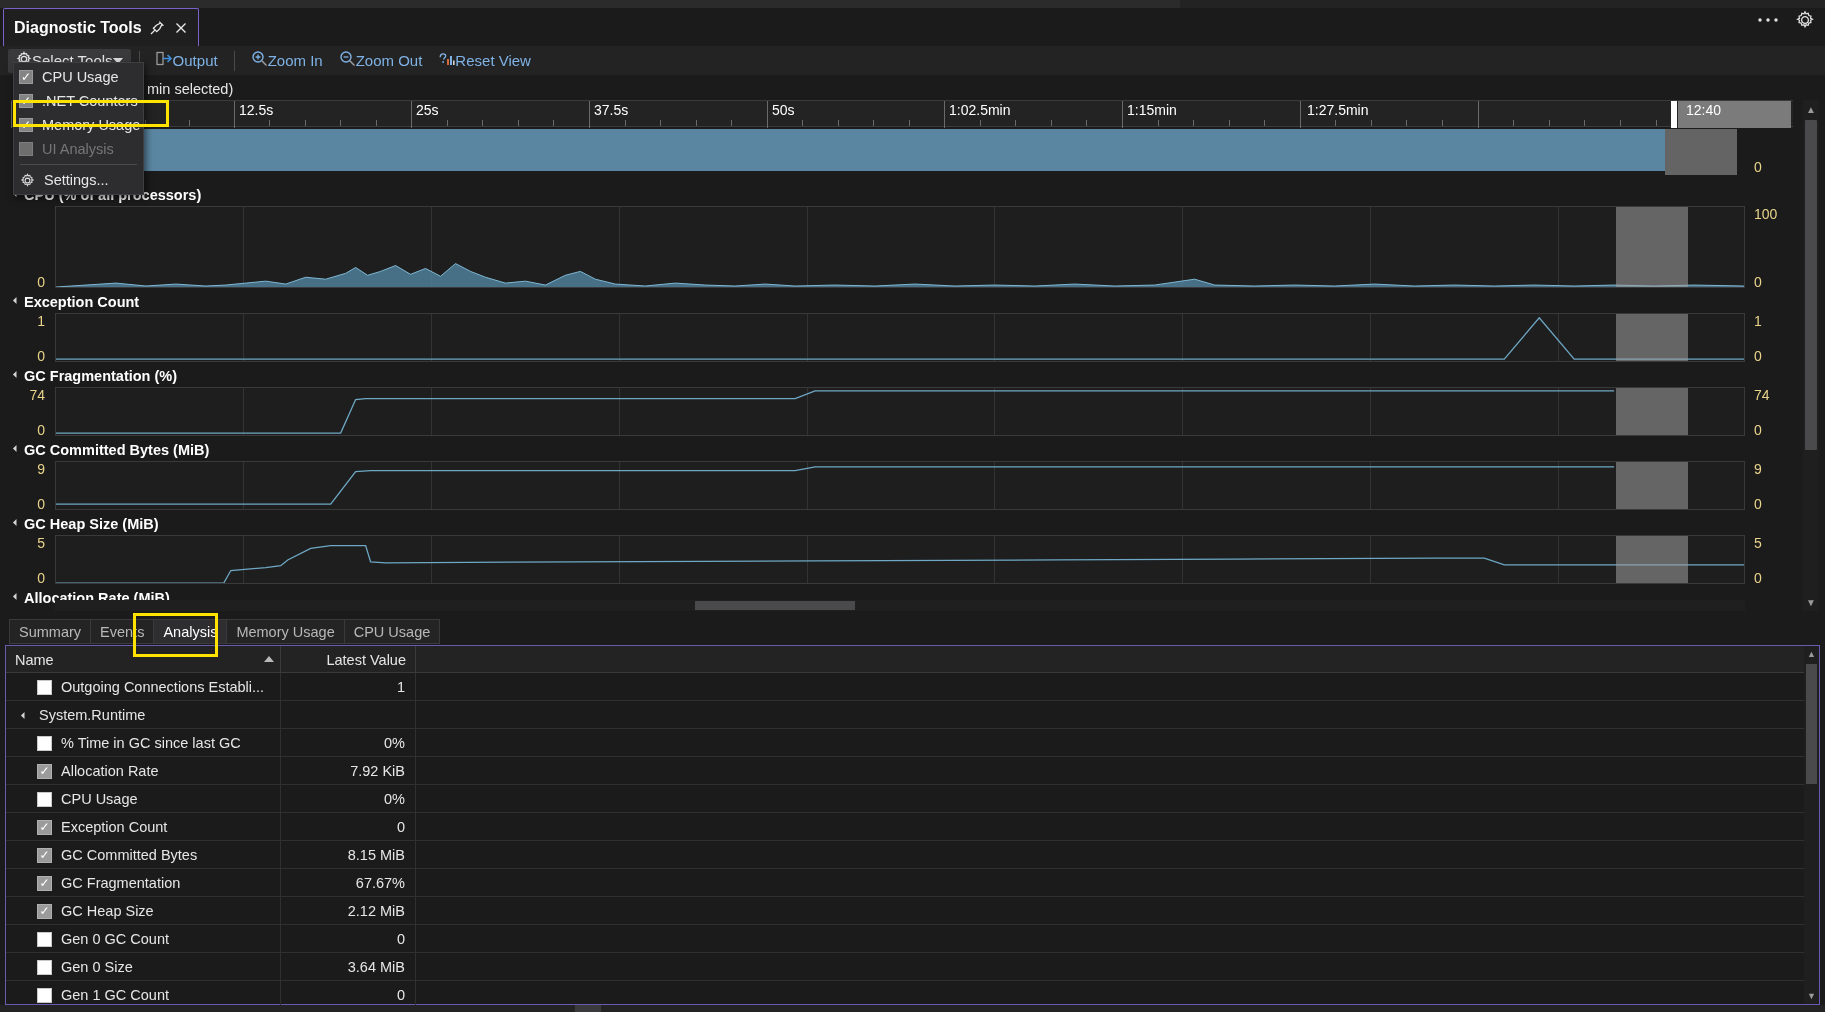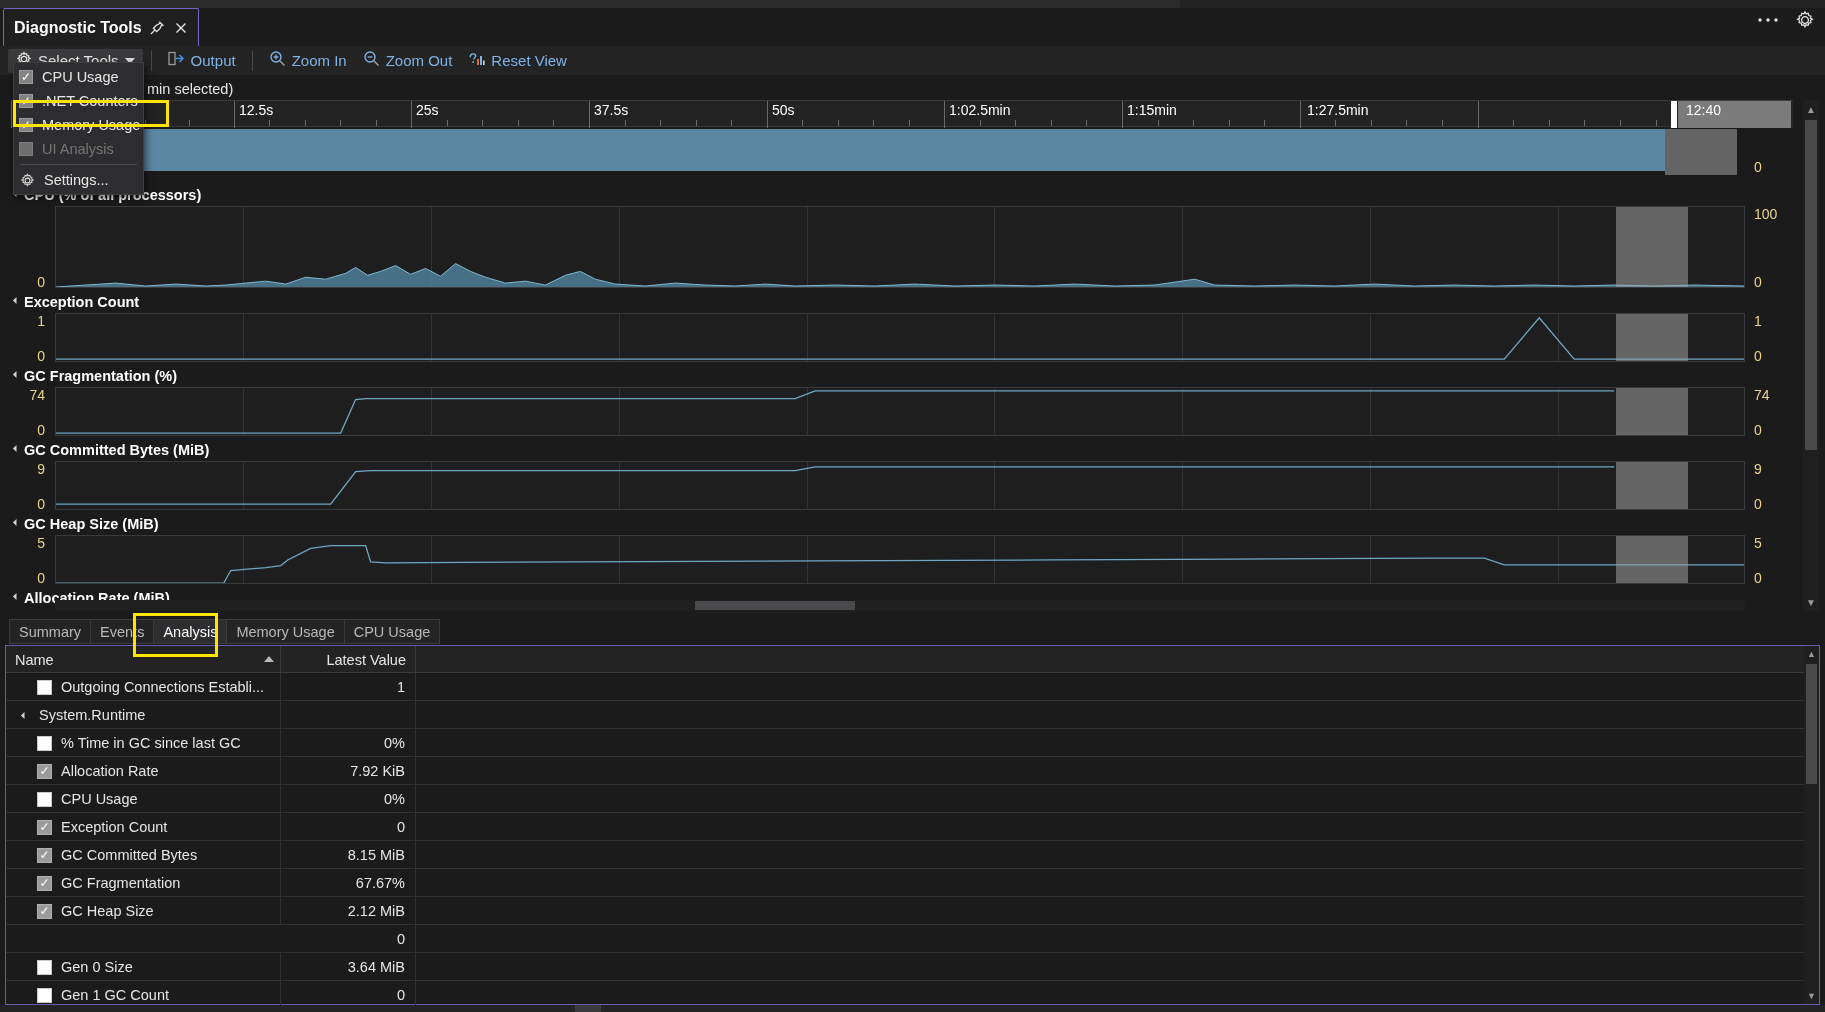--- a/index.html
+++ b/index.html
@@ -37,21 +37,21 @@
     position: absolute; right: 10px; top: 10px; display: flex; align-items: center; gap: 16px;
   }
   .tb-icon { color: #e4e4e4; display: flex; align-items: center; justify-content: center; }
 
   
   .toolbar {
     position: absolute; left: 0; top: 46px; width: 1825px; height: 30px;
     background: #232324; display: flex; align-items: center; padding-left: 8px;
     border-bottom: 1px solid #1b1b1c;
   }
-  .tool-btn { display: flex; align-items: center; gap: 6px; padding: 2px 8px; cursor: default; white-space: nowrap; }
+  .tool-btn { display: flex; align-items: center; padding: 2px 8px; cursor: default; white-space: nowrap; }
   .tool-btn .lbl { color: #dcdcdc; font-size: 15px; }
   .tool-btn.select-tools .lbl { color: #e6e6e6; }
   .tool-btn.link .lbl { color: #7fb2e5; }
   .caret-down { width:0;height:0;border-left:5px solid transparent;border-right:5px solid transparent;border-top:6px solid #dcdcdc; }
   .divider { width: 1px; height: 20px; background: #4a4a4c; margin: 0 8px; }
   .select-tools { background: #3a3a3c; border-radius: 2px; height: 24px; }
 
   
   .menu {
     position: absolute; left: 13px; top: 62px; width: 131px;
@@ -671,20 +671,24 @@
 
       <div class="grow">
         <div class="cell-name indent">
           <span class="gcheck checked">✓</span>
           <span>GC Heap Size</span>
         </div>
         <div class="cell-val">2.12 MiB</div>
       </div>
 
       <div class="grow">
+        <div class="cell-name indent">
+          <span class="gcheck"></span>
+          <span>Gen 0 GC Count</span>
+        </div>
         <div class="cell-val">0</div>
       </div>
 
       <div class="grow">
         <div class="cell-name indent">
           <span class="gcheck"></span>
           <span>Gen 0 Size</span>
         </div>
         <div class="cell-val">3.64 MiB</div>
       </div>

